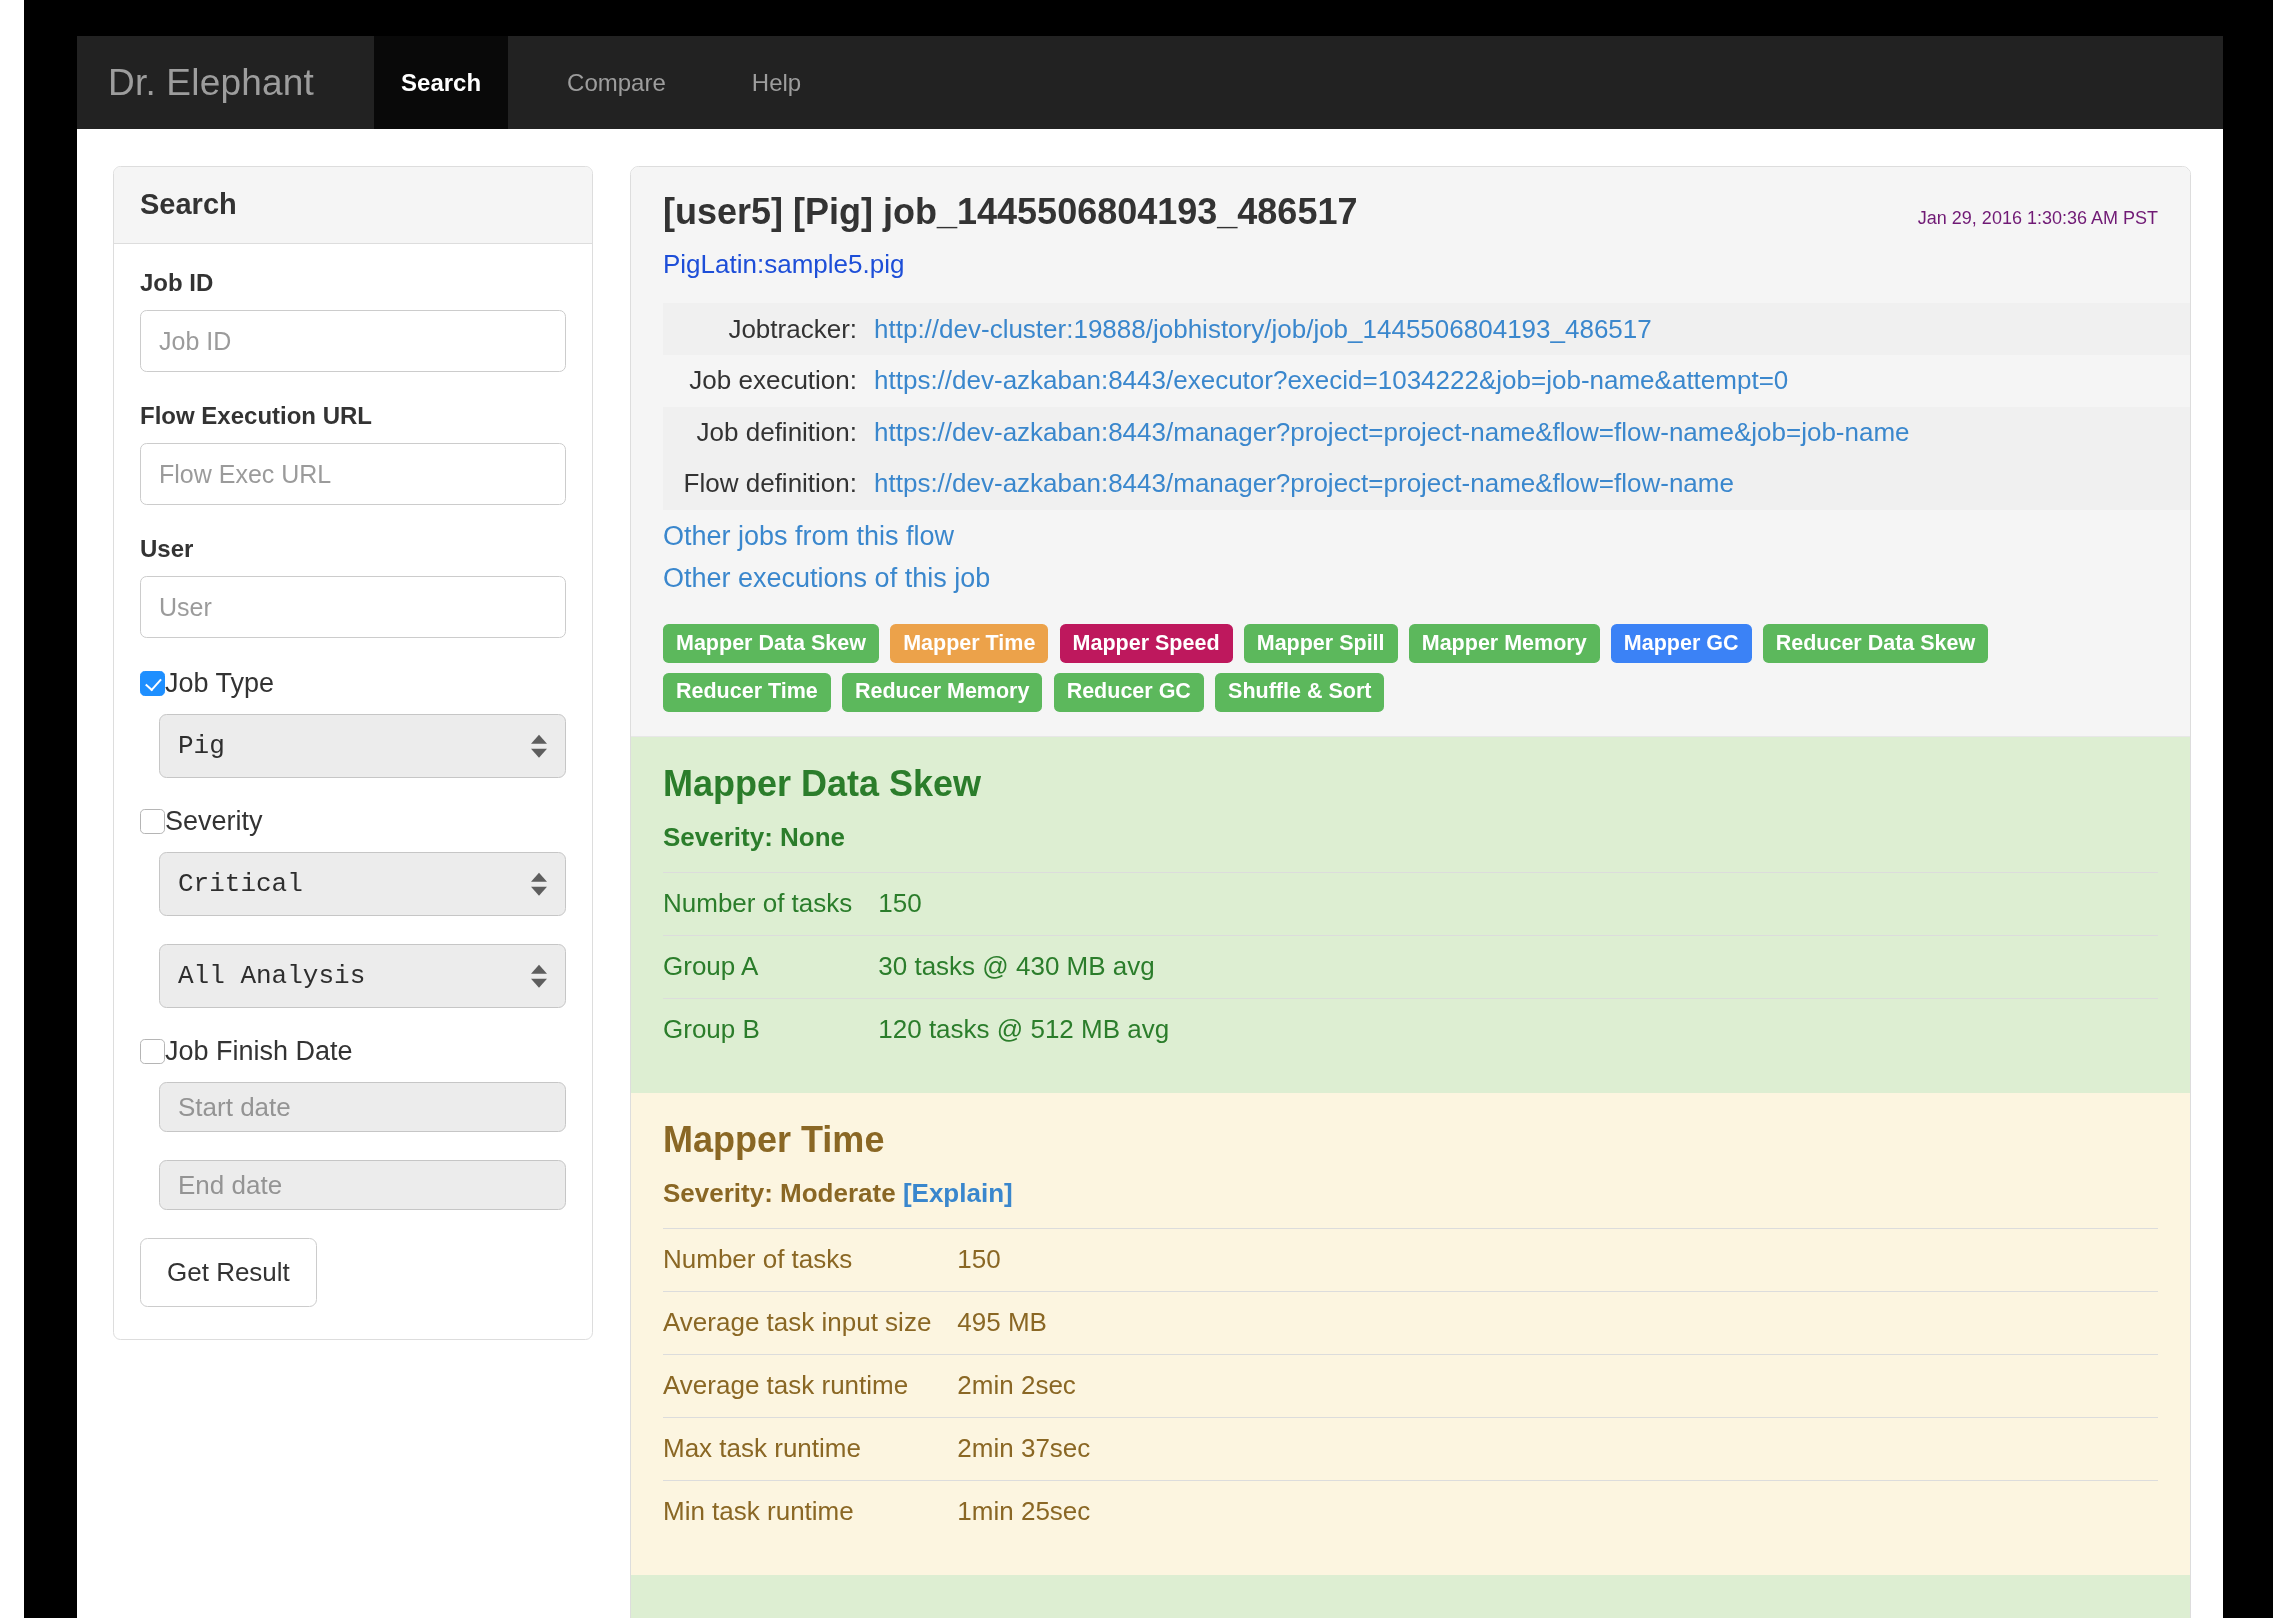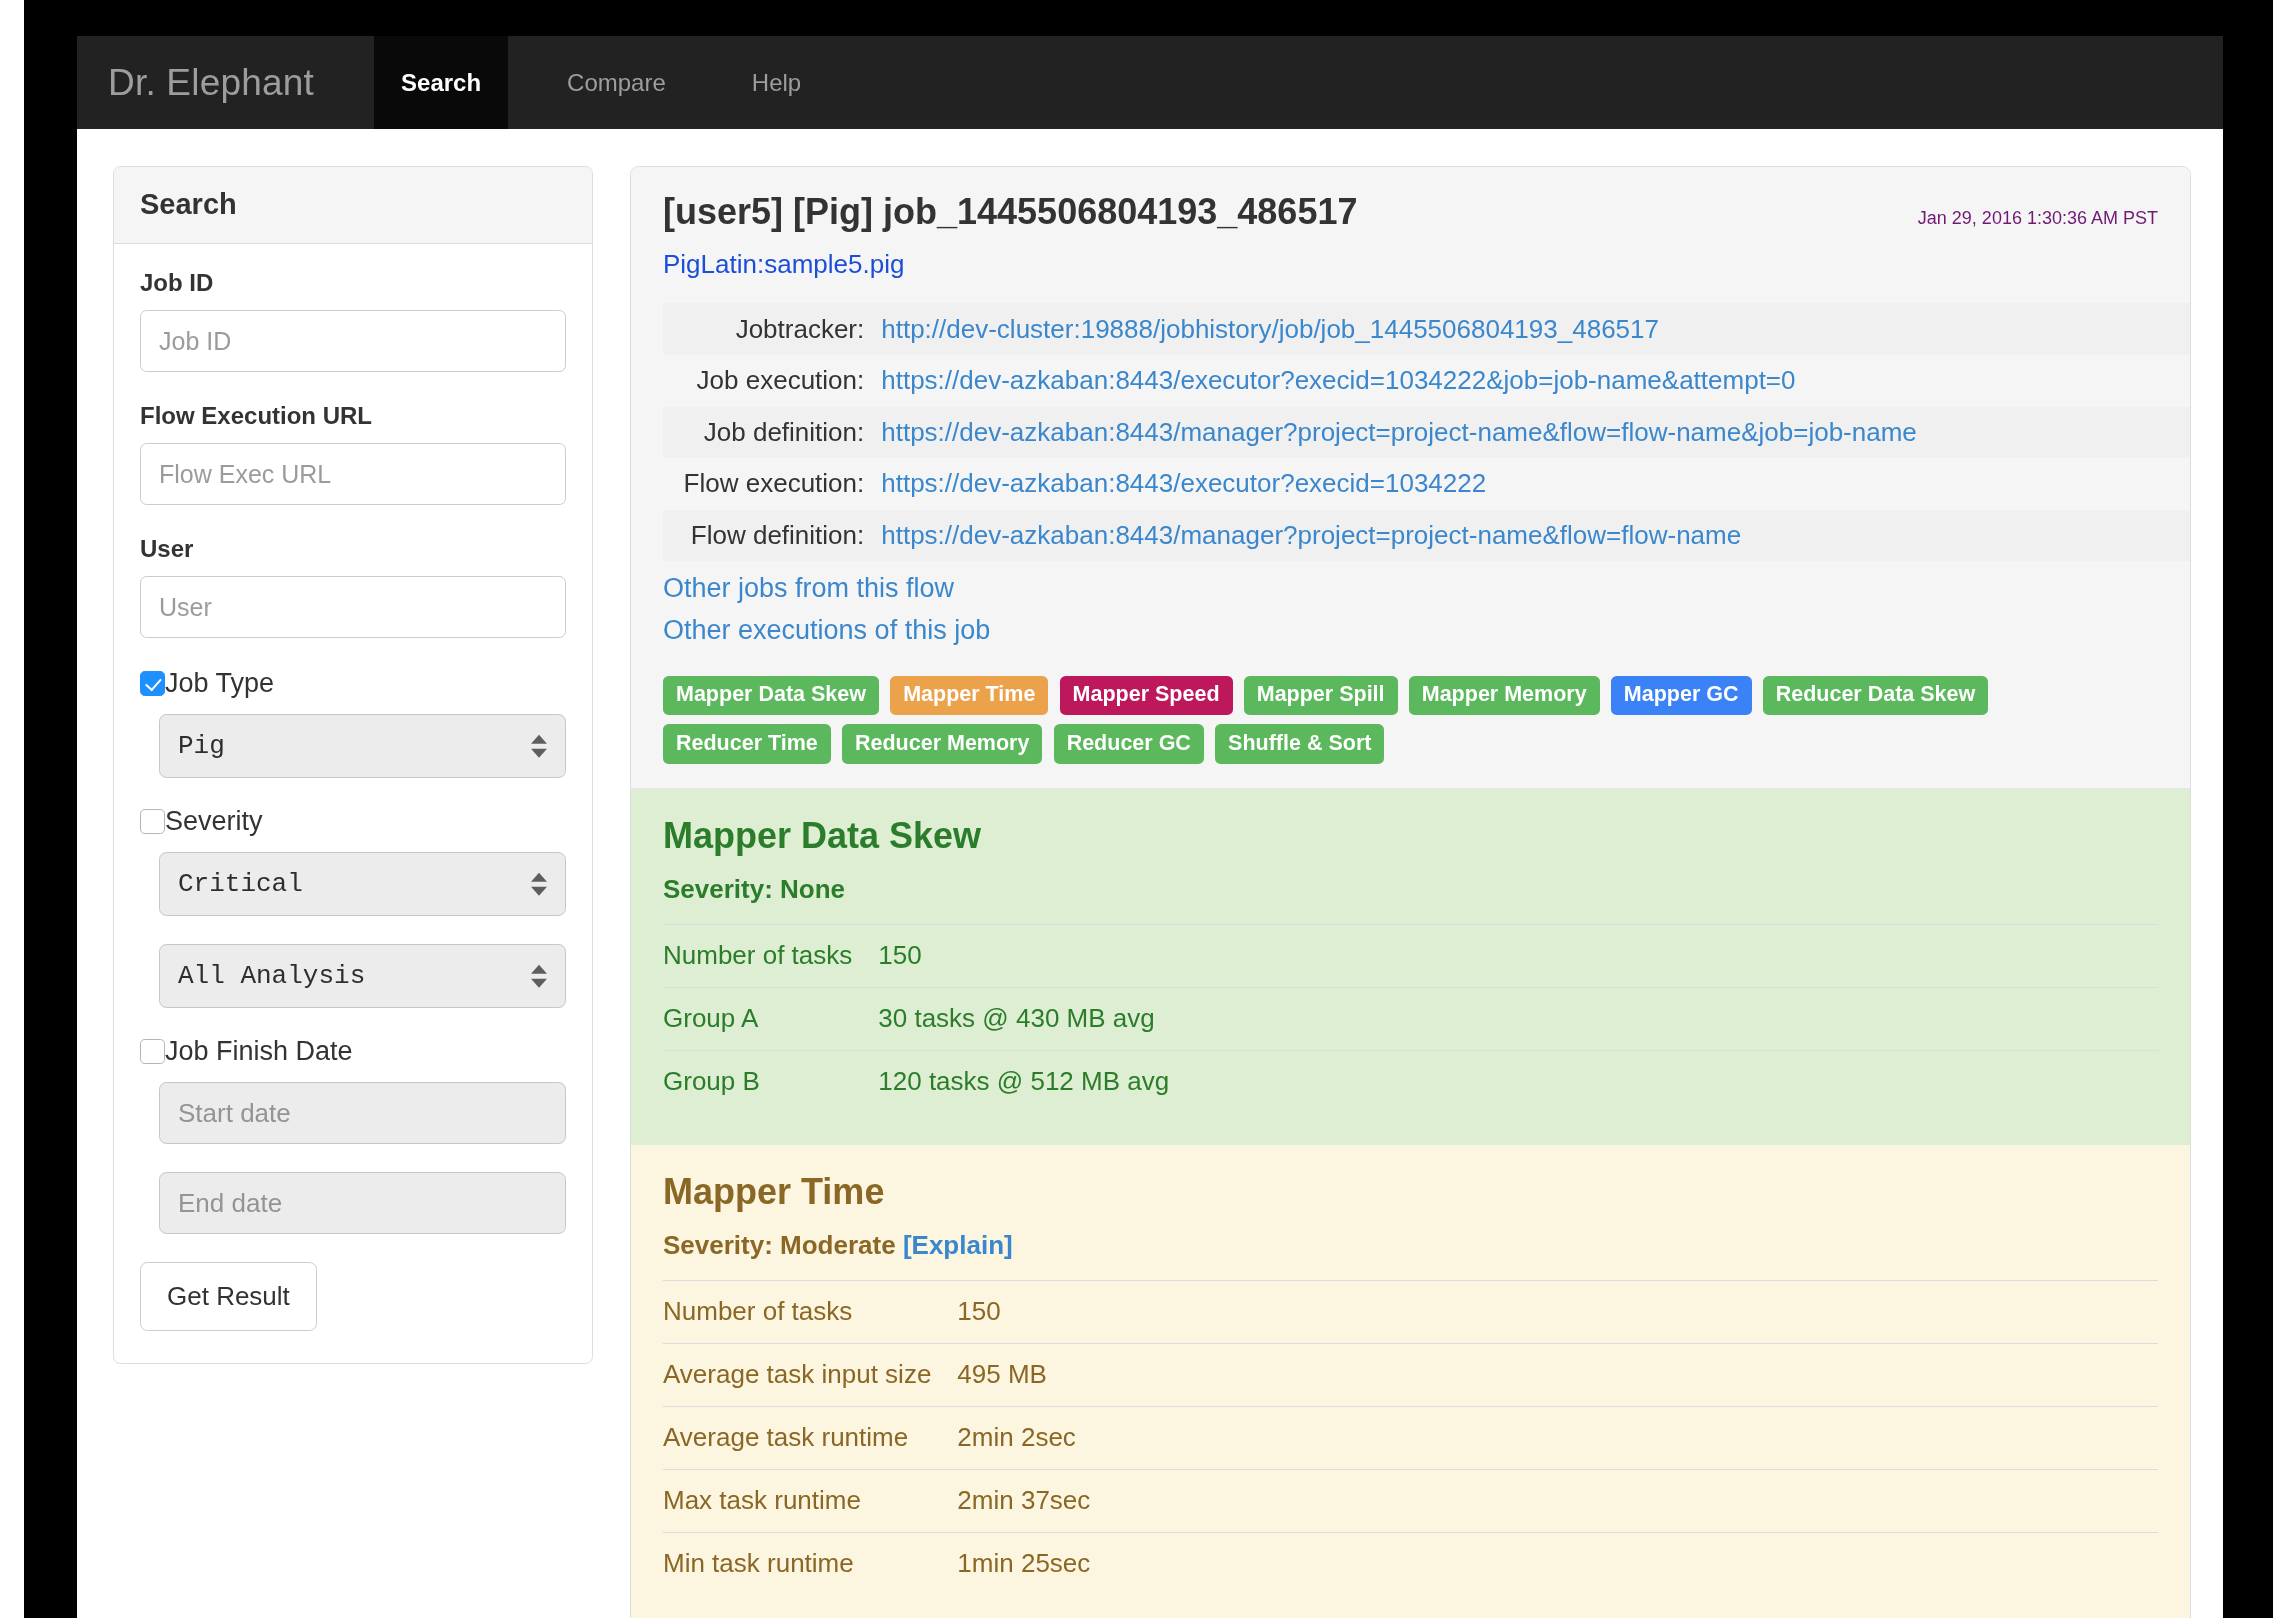--- a/index.html
+++ b/index.html
@@ -184,21 +184,21 @@
     width: 0; height: 0;
     border-left: 8.4px solid transparent;
     border-right: 8.4px solid transparent;
     border-top: 9.4px solid #5e5e5e;
   }
   .date-input {
     box-sizing: border-box;
     display: block;
     width: 407px;
     margin-left: 19px;
-    height: 62px;
+    height: 50px;
     padding: 0 18px;
     font-size: 26px;
     color: #555555;
     border: 0.9px solid #c6c6c6;
     border-radius: 7.5px;
     background: #ececec;
     outline: none;
     font-family: "Liberation Sans", sans-serif;
     margin-bottom: 28px;
   }
@@ -444,26 +444,20 @@
             <tr>
               <td class="k">Job execution:</td>
               <td class="v">
                 <a class="url-link" href="#">https://dev-azkaban:8443/executor?execid=1034222&amp;job=job-name&amp;attempt=0</a>
               </td>
             </tr>
             <tr class="odd">
               <td class="k">Job definition:</td>
               <td class="v">
                 <a class="url-link" href="#">https://dev-azkaban:8443/manager?project=project-name&amp;flow=flow-name&amp;job=job-name</a>
-              </td>
-            </tr>
-            <tr>
-              <td class="k">Flow execution:</td>
-              <td class="v">
-                <a class="url-link" href="#">https://dev-azkaban:8443/executor?execid=1034222</a>
               </td>
             </tr>
             <tr class="odd">
               <td class="k">Flow definition:</td>
               <td class="v">
                 <a class="url-link" href="#">https://dev-azkaban:8443/manager?project=project-name&amp;flow=flow-name</a>
               </td>
             </tr>
           </tbody>
             </table>

